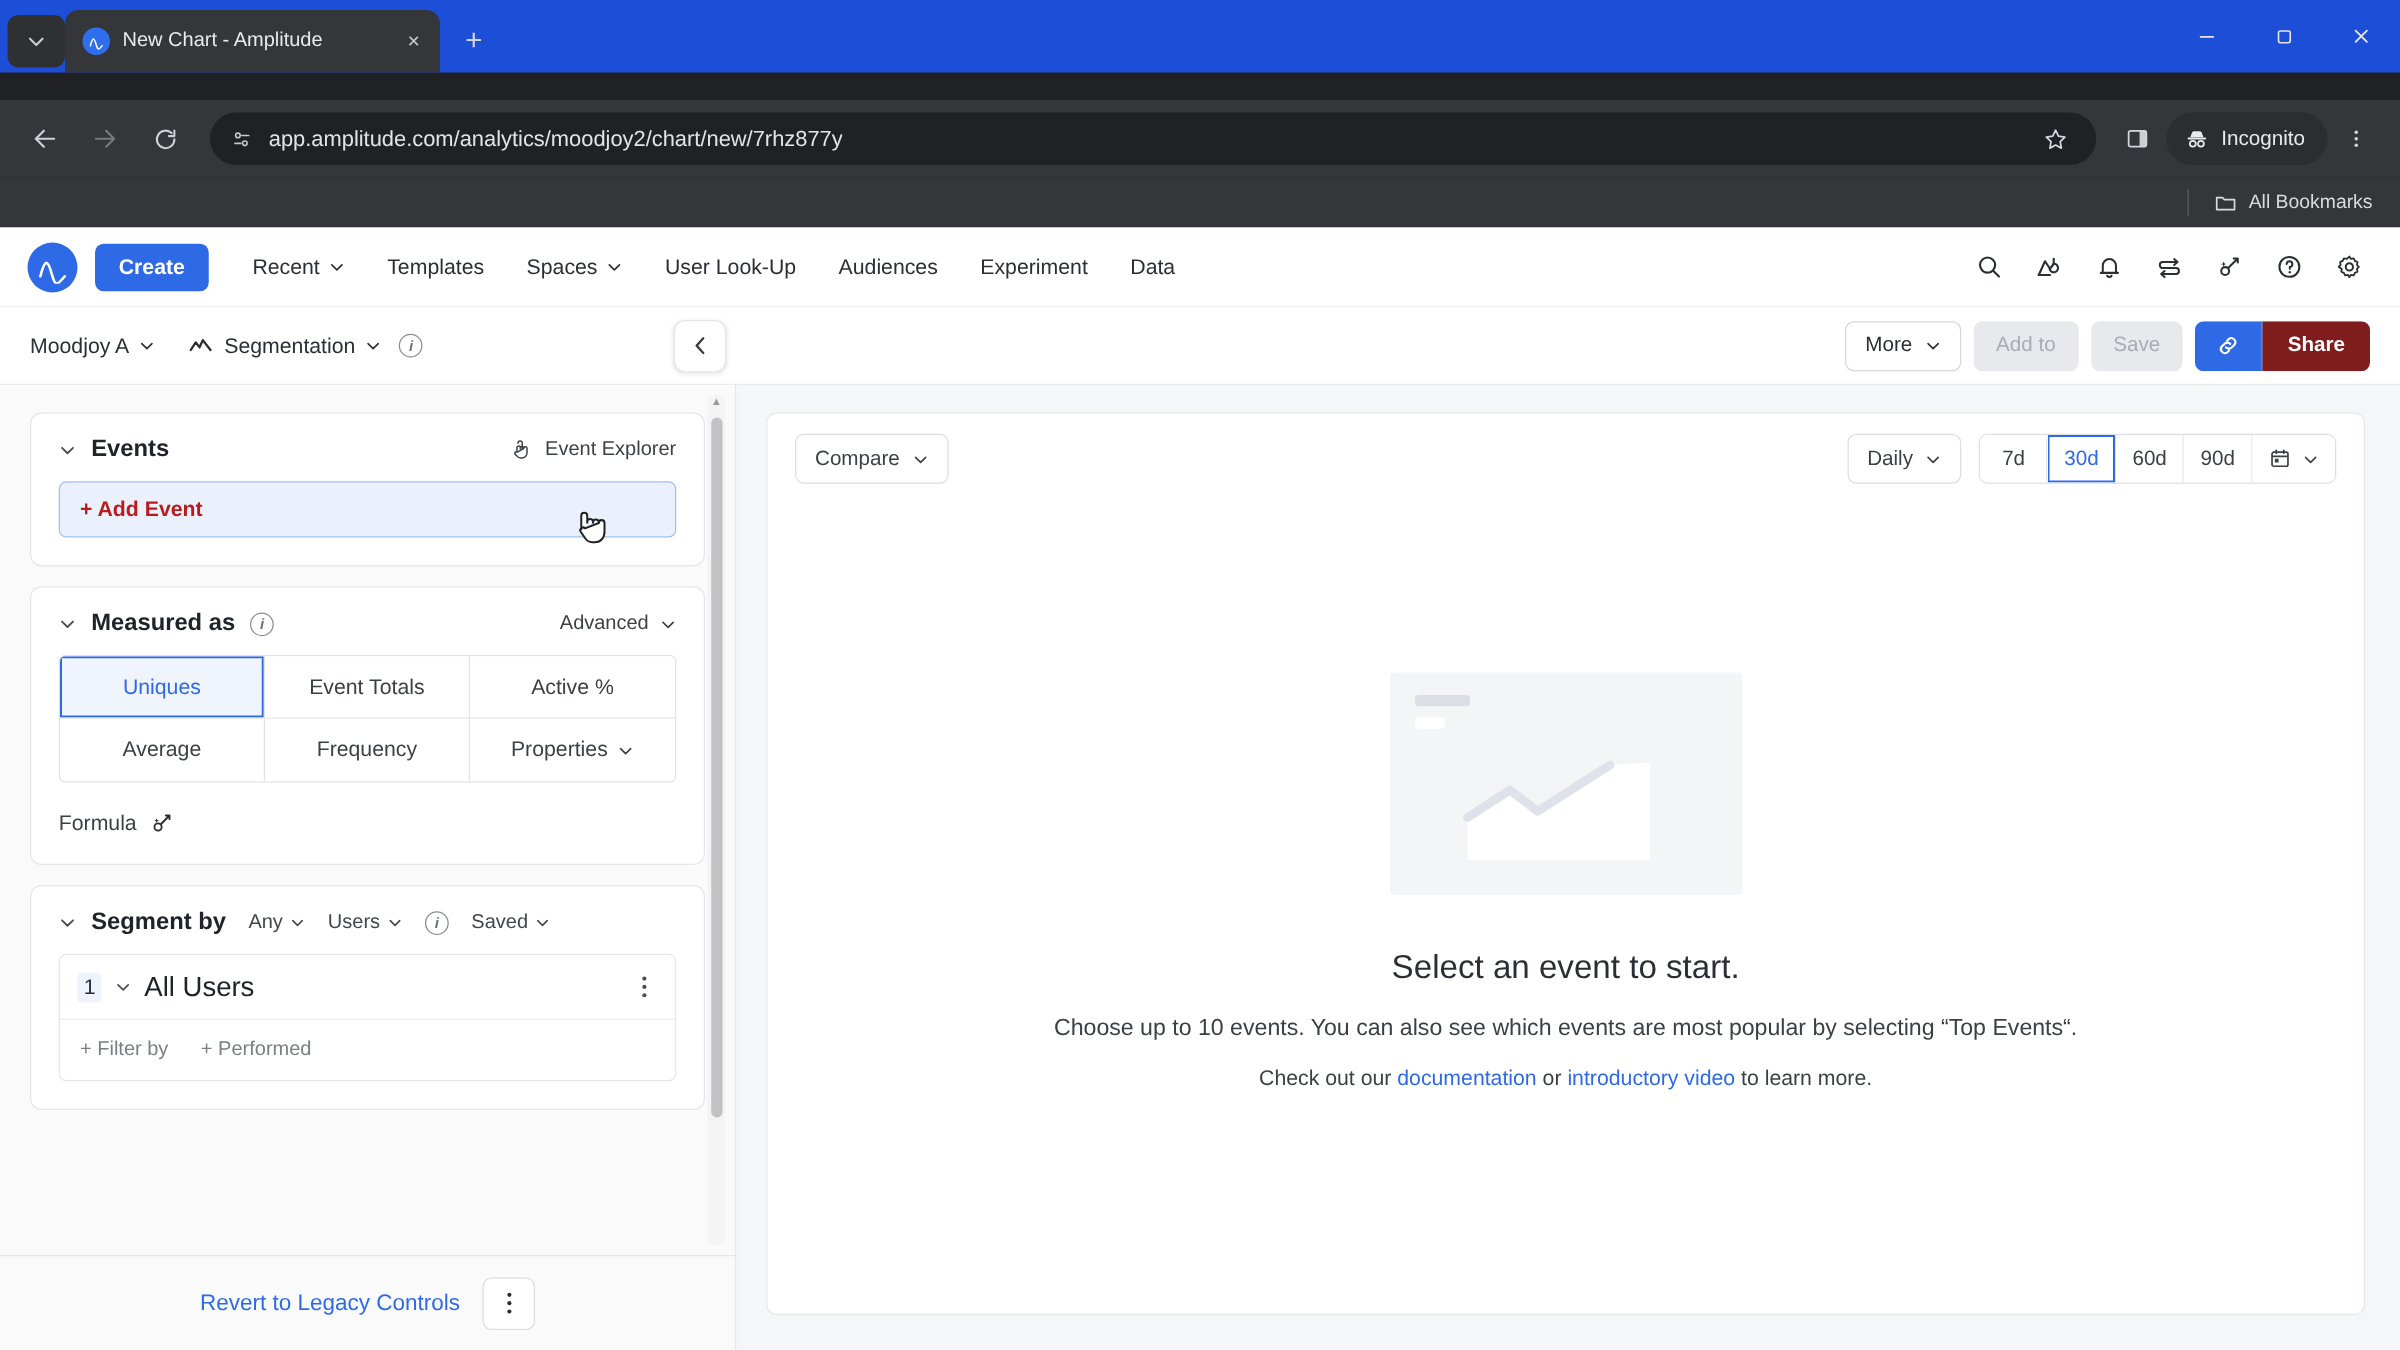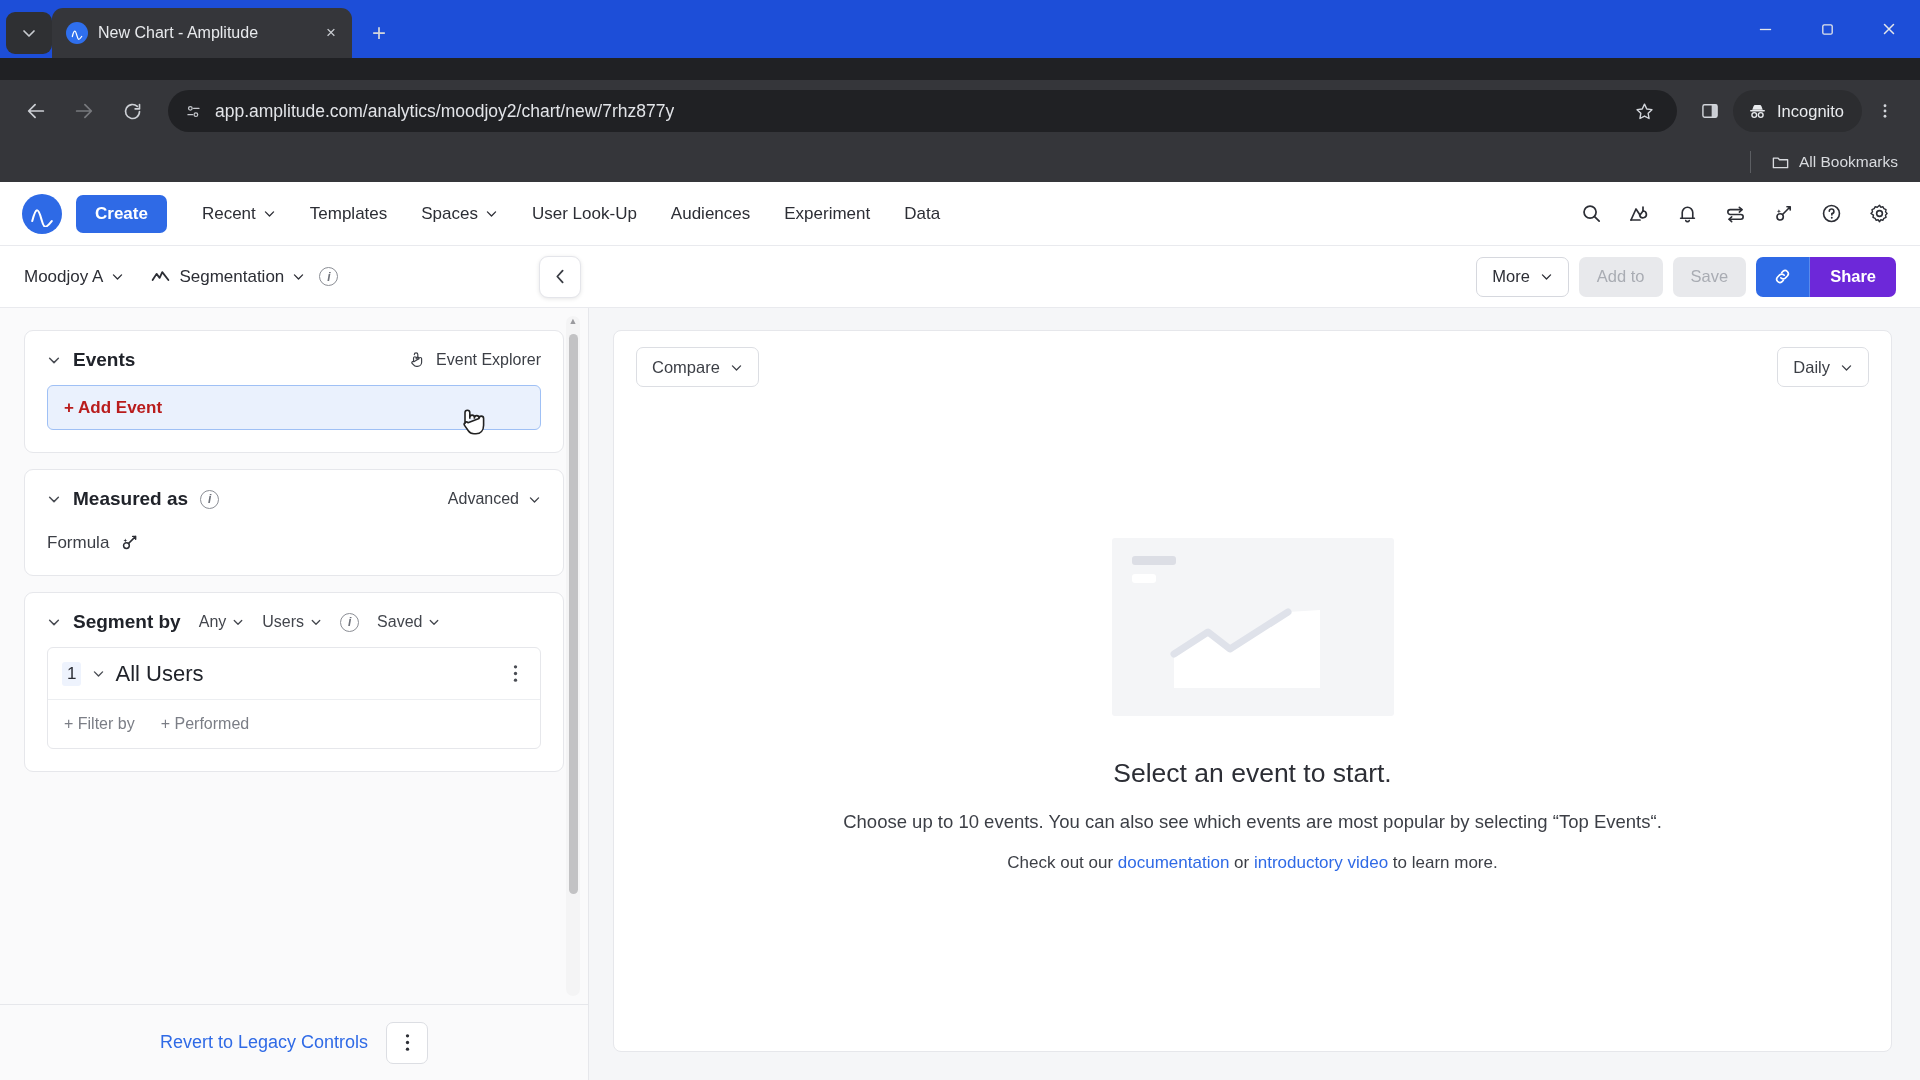--- a/index.html
+++ b/index.html
@@ -95,21 +95,21 @@
   .btn-outline {
     height:40px; border:1px solid #d6d8de; border-radius:7px; background:#fff;
     display:flex;align-items:center;gap:10px; padding: 0 15px; font-size:16.5px; color:#2c2e35;
   }
   .btn-disabled {
     height:40px; border-radius:7px; background:#e8e9ec; color:#a9acb3;
     display:flex;align-items:center; padding: 0 18px; font-size:16.5px;
   }
   .btn-split { display:flex; height:40px; border-radius:7px; overflow:hidden; }
   .btn-split .s1 { background:#2f6ae6;color:#fff;display:flex;align-items:center;padding:0 16px; border-right:1px solid #5a8bec;}
-  .btn-split .s2 { background:#6d28d9;color:#fff;display:flex;align-items:center;padding:0 20px;font-size:16.5px;font-weight:600;}
+  .btn-split .s2 { background:#7f1d1d;color:#fff;display:flex;align-items:center;padding:0 20px;font-size:16.5px;font-weight:600;}
 
   .collapse-tab {
     position:absolute; left: 560px; top: 50%; transform: translate(-50%,-50%);
     width:42px; height:42px; background:#fff; border:1px solid #e4e5ea; border-radius:9px;
     box-shadow: 0 1px 4px rgba(0,0,0,.10);
     display:flex; align-items:center; justify-content:center; color:#3a3d44; z-index: 5;
   }
 
   .body { flex:1; display:flex; min-height:0; }
 
@@ -524,20 +524,35 @@
               <span class="card-head-right">
                 <span>Advanced</span>
                 <span style="display:flex">
                     <svg width="13" height="13" viewBox="0 0 16 16">
                       <path d="M3 6l5 5 5-5" fill="none" stroke="currentColor" stroke-width="1.6" stroke-linecap="round" stroke-linejoin="round"></path>
                     </svg>
                   </span>
               </span>
             </div>
 
+            <div class="segmented">
+              <div class="seg-cell active">Uniques</div>
+              <div class="seg-cell">Event Totals</div>
+              <div class="seg-cell c3">Active %</div>
+              <div class="seg-cell r2">Average</div>
+              <div class="seg-cell r2">Frequency</div>
+              <div class="seg-cell c3 r2">
+                <span>Properties</span>
+                <span style="display:flex">
+                    <svg width="13" height="13" viewBox="0 0 16 16">
+                      <path d="M3 6l5 5 5-5" fill="none" stroke="currentColor" stroke-width="1.6" stroke-linecap="round" stroke-linejoin="round"></path>
+                    </svg>
+                  </span>
+              </div>
+            </div>
 
             <div class="formula-row">
               <span>Formula</span>
               <span style="display:flex;color:#2c2e35">
                 <svg width="21" height="21" viewBox="0 0 24 24">
                     <circle cx="8.5" cy="15.5" r="3.3" fill="none" stroke="currentColor" stroke-width="1.7"></circle>
                     <path d="M11 13L19 5M19 5h-3.4M19 5v3.4" fill="none" stroke="currentColor" stroke-width="1.7" stroke-linecap="round"></path>
                     <path d="M7.2 7.5l.6 1.6 1.6.6-1.6.6-.6 1.6-.6-1.6L5 9.7l1.6-.6z" fill="currentColor"></path>
                   </svg>
               </span>
@@ -637,20 +652,42 @@
 
             <div class="panel-head-right">
               <div class="chip-btn">
                 <span>Daily</span>
                 <span style="display:flex">
                     <svg width="13" height="13" viewBox="0 0 16 16">
                       <path d="M3 6l5 5 5-5" fill="none" stroke="currentColor" stroke-width="1.6" stroke-linecap="round" stroke-linejoin="round"></path>
                     </svg>
                   </span>
               </div>
+              <div class="range-group">
+                <div class="range-btn">7d</div>
+                <div class="range-btn sel">30d</div>
+                <div class="range-btn">60d</div>
+                <div class="range-btn">90d</div>
+                <div class="range-btn cal">
+                  <span style="display:flex">
+                    <svg width="18" height="18" viewBox="0 0 24 24">
+                        <rect x="3.5" y="5" width="17" height="15" rx="2" fill="none" stroke="currentColor" stroke-width="1.8"></rect>
+                        <line x1="3.5" y1="9.5" x2="20.5" y2="9.5" stroke="currentColor" stroke-width="1.8"></line>
+                        <rect x="6.5" y="12" width="4" height="4" fill="currentColor"></rect>
+                        <line x1="8" y1="3" x2="8" y2="6" stroke="currentColor" stroke-width="1.8" stroke-linecap="round"></line>
+                        <line x1="16" y1="3" x2="16" y2="6" stroke="currentColor" stroke-width="1.8" stroke-linecap="round"></line>
+                      </svg>
+                  </span>
+                  <span style="display:flex">
+                      <svg width="13" height="13" viewBox="0 0 16 16">
+                        <path d="M3 6l5 5 5-5" fill="none" stroke="currentColor" stroke-width="1.6" stroke-linecap="round" stroke-linejoin="round"></path>
+                      </svg>
+                    </span>
+                </div>
+              </div>
             </div>
           </div>
 
           <div class="empty">
             <div class="empty-illus">
               <div class="il-bar1"></div>
               <div class="il-bar2"></div>
               <svg class="il-plot" viewBox="0 0 154 100">
                 <path d="M4 58 L38 36 L60 53 L74 46 L118 16 L150 14 L150 92 L4 92 Z" fill="#ffffff"></path>
                 <path d="M4 58 L38 36 L60 53 L118 16" fill="none" stroke="#dfe2ea" stroke-width="7" stroke-linecap="round" stroke-linejoin="round"></path>

